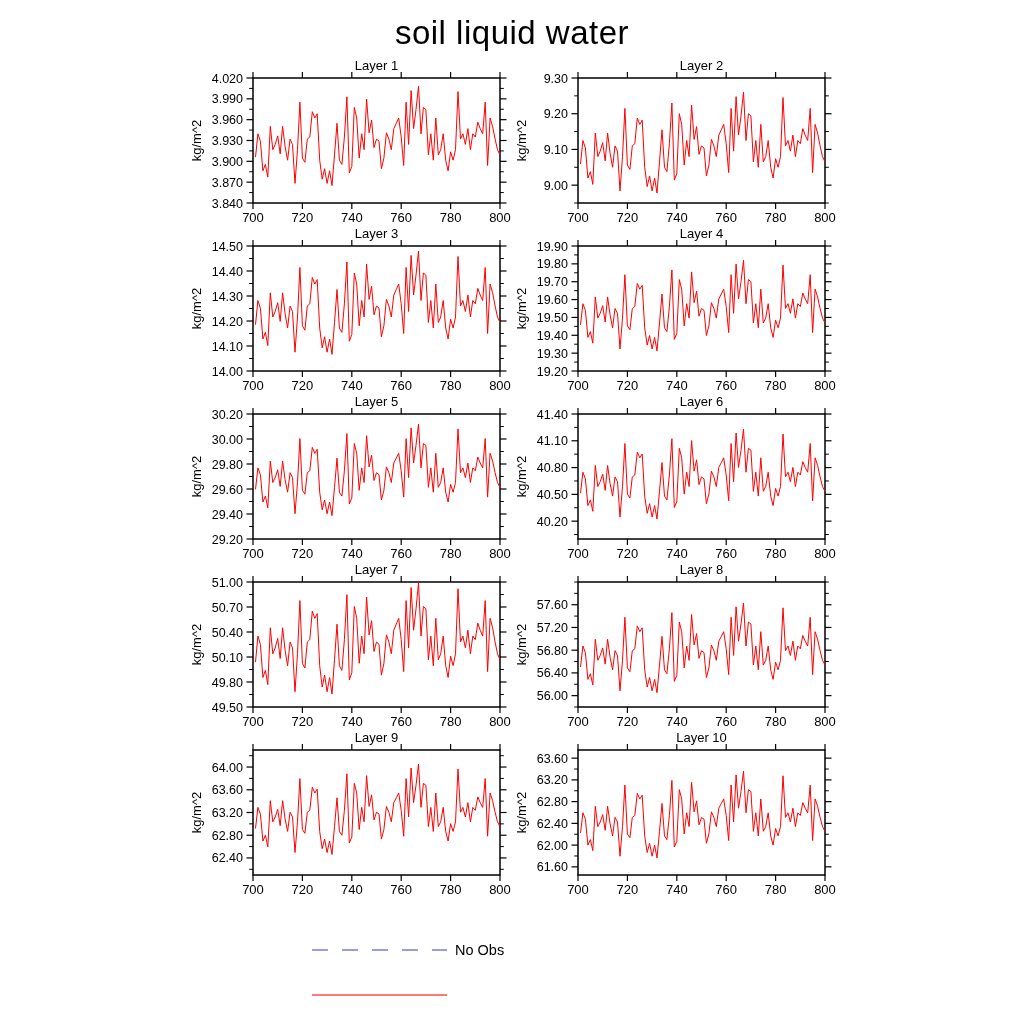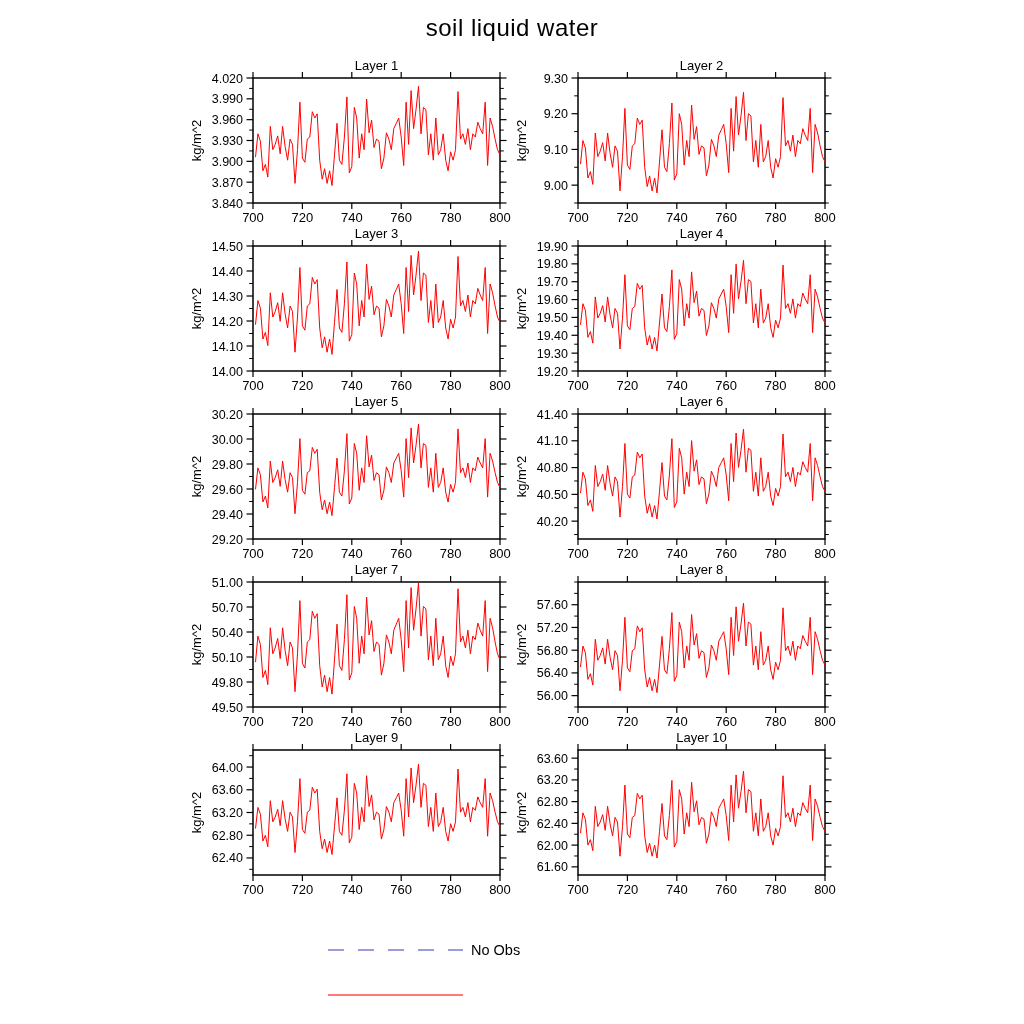--- a/index.html
+++ b/index.html
@@ -1,22 +1,22 @@
 <!DOCTYPE html>
 <html><head>
 <meta charset="utf-8">
 <style>
   html,body{margin:0;padding:0;background:#ffffff;}
   .page{position:relative;width:1024px;height:1024px;background:#ffffff;overflow:hidden;
         font-family:"Liberation Sans",sans-serif;color:#000;}
   .main-title{position:absolute;top:14px;left:0;width:1024px;text-align:center;
-              font-size:24px;letter-spacing:0.5px;}
+              font-size:33px;letter-spacing:0.5px;}
   #plots{position:absolute;left:0;top:0;}
   .legend{position:absolute;left:312px;top:0;width:560px;}
-  .legend-row{position:absolute;left:16px;display:flex;align-items:center;height:16px;}
+  .legend-row{position:absolute;left:0;display:flex;align-items:center;height:16px;}
   .legend-row .swatch{width:135px;height:10px;margin-right:8px;flex:0 0 auto;}
   .legend-row .lbl{font-size:14.5px;white-space:nowrap;}
 </style>
 </head>
 <body>
 
 <div class="page">
   <div class="main-title">soil liquid water</div>
 
   <svg id="plots" width="1024" height="1024">

